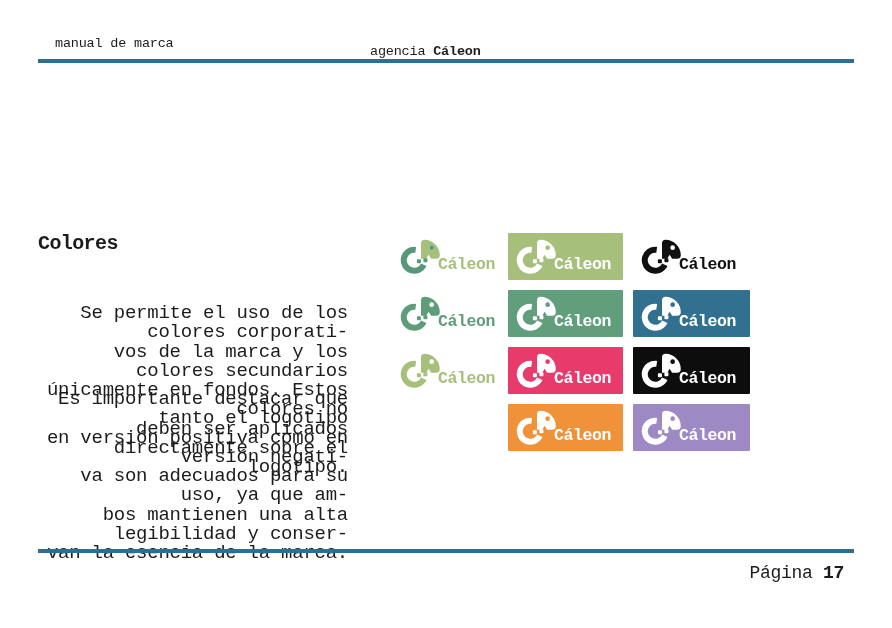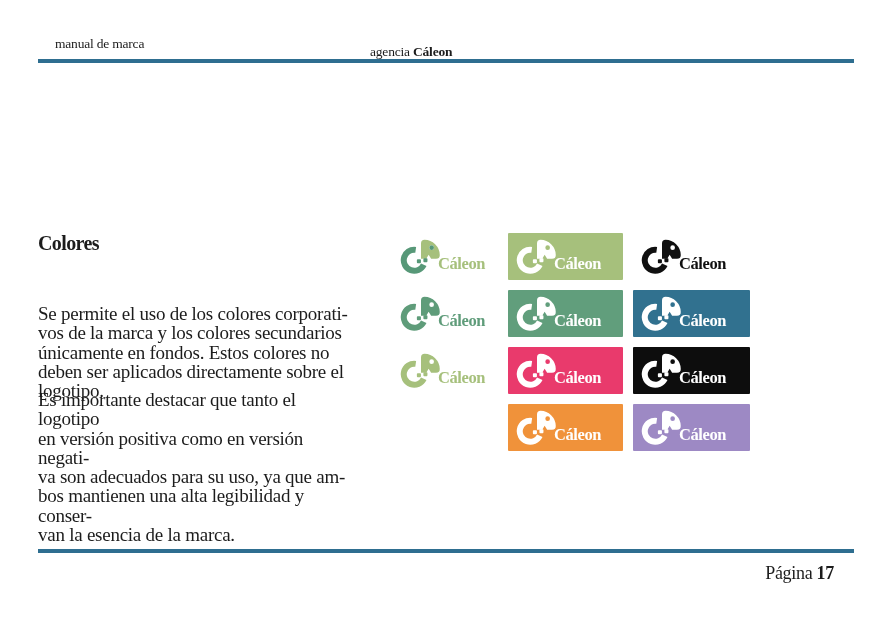--- a/index.html
+++ b/index.html
@@ -1,18 +1,18 @@
 <!DOCTYPE html>
 <html><head>
 <meta charset="utf-8">
 <style>
   html,body{margin:0;padding:0;background:#ffffff;}
   .page{
     position:relative;width:892px;height:628px;background:#ffffff;overflow:hidden;
-    font-family:Liberation Serif, serif;color:#1c1c1c;
+    font-family:Liberation Mono, monospace;color:#1c1c1c;text-align:right;
   }
   .hdr-left{position:absolute;left:55px;top:36px;font-size:13.5px;letter-spacing:-0.2px;}
   .hdr-center{position:absolute;left:370px;top:44px;font-size:13.5px;letter-spacing:-0.2px;}
   .hdr-center b{font-weight:bold;}
   .rule{position:absolute;left:38px;width:816px;height:3.5px;}
   .rule.top{top:59px;}
   .rule.bottom{top:549px;}
   .title{position:absolute;left:38px;top:233px;font-size:20px;font-weight:bold;letter-spacing:-0.6px;line-height:1.05;}
   .subtitle{position:absolute;left:38px;top:269px;font-size:19.5px;font-weight:bold;letter-spacing:-0.4px;}
   .para{position:absolute;left:38px;width:310px;font-size:19px;line-height:19.3px;letter-spacing:-0.25px;white-space:pre-line;}
@@ -26,21 +26,21 @@
   .cell{
     display:flex;align-items:flex-end;box-sizing:border-box;
     padding:0 0 6px 8px;border-radius:1px;overflow:visible;
   }
   .cell.empty{padding:0;}
   .cell svg{width:45px;height:35px;flex:none;display:block;}
   .logo-text{
     font-weight:bold;font-size:16.5px;letter-spacing:-0.4px;
     margin-left:-7px;margin-bottom:0px;white-space:nowrap;
   }
-  .footer-text{position:absolute;top:563px;right:58px;font-size:18px;letter-spacing:-0.3px;}
+  .footer-text{position:absolute;top:563px;right:48px;font-size:18px;letter-spacing:-0.3px;}
   .footer-text b{font-weight:bold;}
 </style>
 </head>
 <body>
 
 <div class="page">
 
   <div class="hdr-left">manual de marca</div>
 
   <div class="hdr-center"><span>agencia </span><b>Cáleon</b></div>

